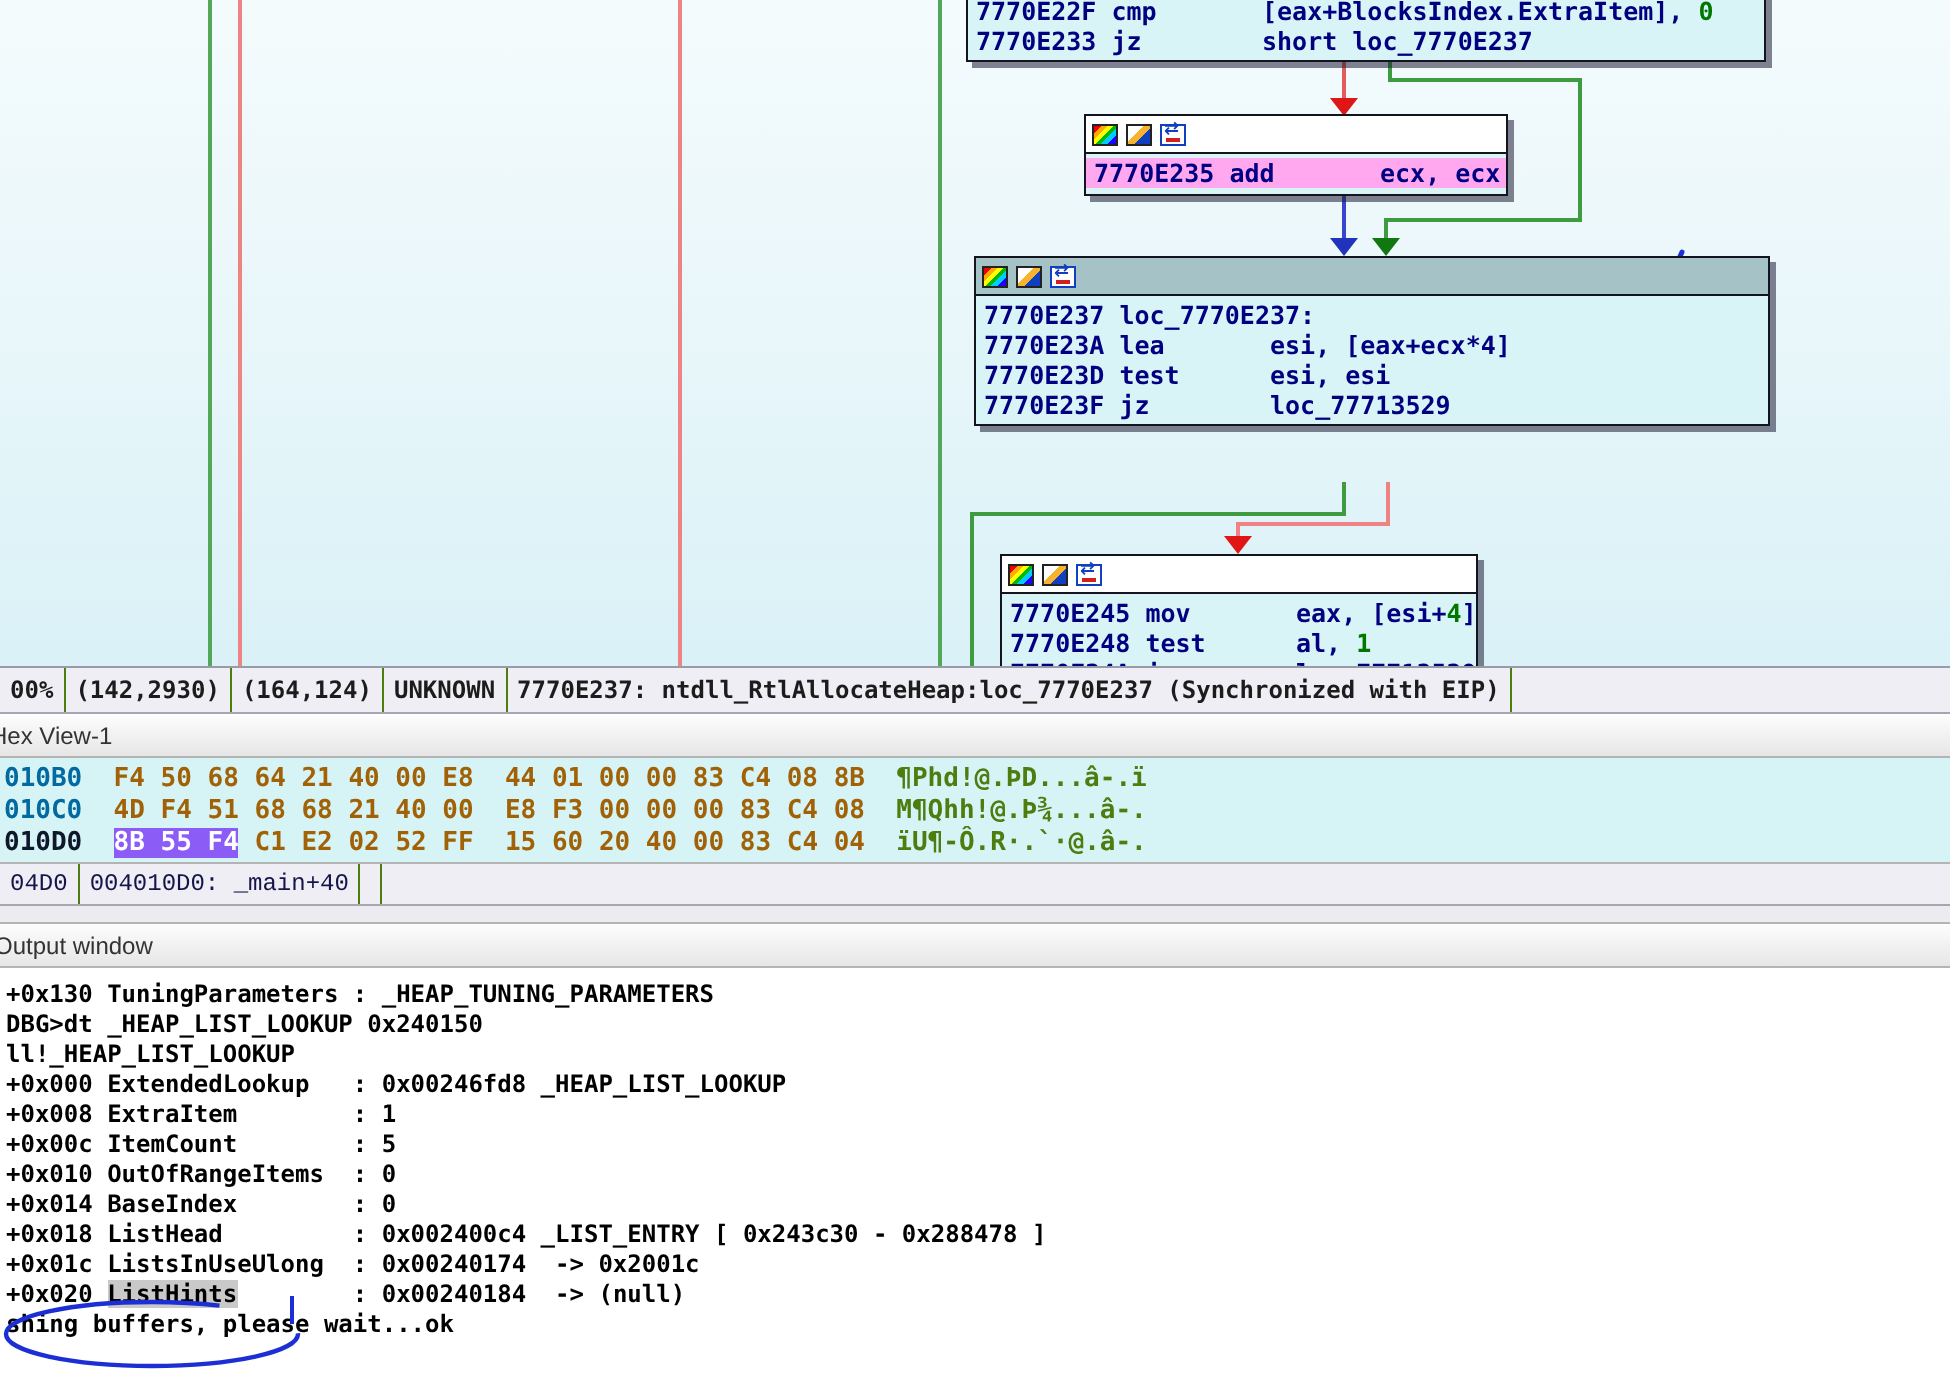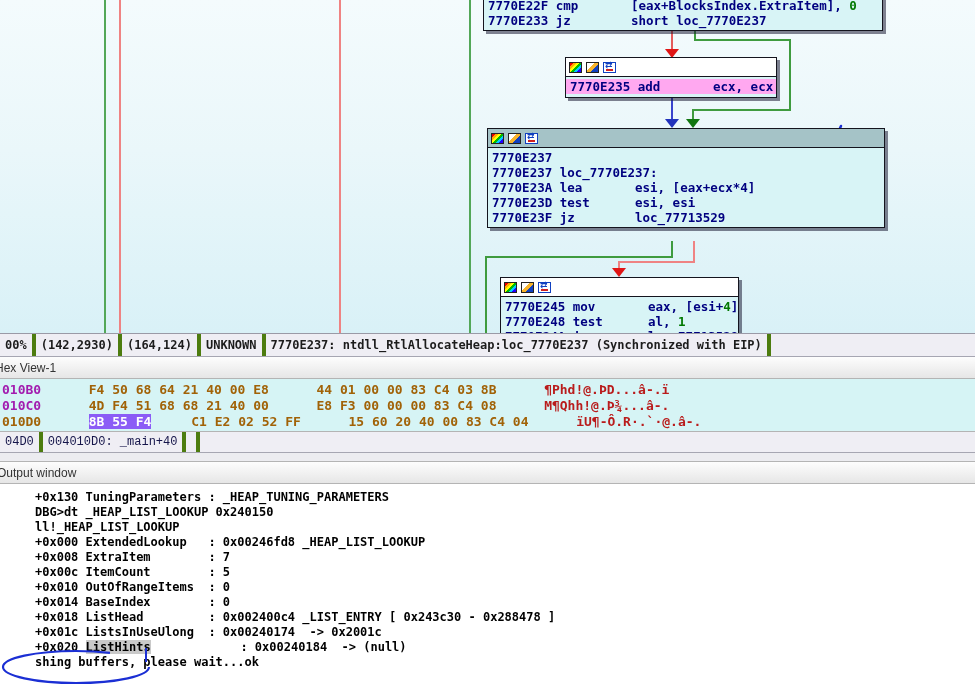--- a/index.html
+++ b/index.html
@@ -25,38 +25,38 @@
   .icon-edit{background:linear-gradient(135deg,#fff 38%,#f7b32b 38% 62%,#1040c0 62%);}
   .icon-xrefs{background:#fff;border-color:#1040c0;}
   .icon-xrefs::before{content:"⇄";position:absolute;left:1px;top:-3px;font:bold 9px "DejaVu Sans",sans-serif;color:#1040c0;}
   .icon-xrefs::after{content:"";position:absolute;left:2px;bottom:1px;width:7px;height:2px;background:#d02020;}
 
   
   .statusbar{background:#efeef4;display:flex;align-items:stretch;border-bottom:1px solid #a6a6b2;
              font:bold 12px "DejaVu Sans Mono",monospace;color:#1c1c1c;}
   .statusbar.main{height:22px;}
   .statusbar.hexst{height:20px;font-weight:normal;color:#15154a;font-family:Liberation Mono, monospace;}
-  .cell{border-right:4px solid #4d7c0f;display:flex;align-items:center;padding:0 5px;white-space:pre;overflow:hidden;flex:none;}
+  .cell{border-right:1px solid #4d7c0f;display:flex;align-items:center;padding:0 5px;white-space:pre;overflow:hidden;flex:none;}
   .cell.fill{flex:1;border-right:none;}
 
   
   .caption{height:21px;background:linear-gradient(#fdfdfd,#e6e6e6);border-bottom:1px solid #b4b4b4;
            font:12px "Liberation Sans",sans-serif;color:#333;display:flex;align-items:center;padding:0 2px;overflow:hidden;}
   .clip-hex{margin-left:-7px;white-space:pre;}
   .clip-out{margin-left:-5px;white-space:pre;}
 
   
   .hexview{height:49px;background:#d6f4f5;padding:3px 0 0 2px;border-bottom:1px solid #b4b4b4;overflow:hidden;}
   .hex-line{height:16px;line-height:16px;font:bold 13px "DejaVu Sans Mono",monospace;white-space:pre;}
-  .sg.addr{color:#a21caf;}
-  .sg.addr-cur{color:#a16207;text-align:right;}
+  .sg.addr{color:#0369a1;}
+  .sg.addr-cur{color:#0f172a;text-align:right;}
   .sg.hex{color:#a16207;}
   .sg.sel{background:#8b5cf6;color:#ffffff;}
-  .sg.ascii{color:#b91c1c;}
-  .sg.plain{color:inherit;margin-left:32px;}
+  .sg.ascii{color:#4d7c0f;}
+  .sg.plain{color:inherit;}
 
   
   .gap{height:8px;background:#ececf0;border-bottom:1px solid #b4b4b4;}
   .output{position:relative;height:203px;background:#fff;color:#000;padding:6px 0 0 3px;overflow:hidden;}
   .out-line{height:15px;line-height:15px;font:bold 12px "DejaVu Sans Mono",monospace;white-space:pre;}
   .sg.hl-gray{background:#c9c9c9;}
   svg.note{position:absolute;left:0;top:0;pointer-events:none;}
 </style>
 </head>
 <body>
@@ -86,38 +86,37 @@
 
       <path d="M841 126 C836 138, 829 146, 832 155 C834 164, 827 166, 826 175" stroke="#1b2fd4" stroke-width="2.5" fill="none" stroke-linecap="round"></path>
     </svg>
     <div id="blocks">
         <div class="block " style="left: 483px; top: -5px; width: 398px;">
           <div class="bbody">
             <div class="code-line"><span class="sg code">7770E22F cmp       [eax+BlocksIndex.ExtraItem], </span><span class="sg num">0</span></div>
             <div class="code-line"><span class="sg code">7770E233 jz        short loc_7770E237</span></div>
           </div>
         </div>
-        <div class="block pink" style="left: 565px; top: 57px; width: 210px;">
+        <div class="block pink" style="left: 542px; top: 57px; width: 210px;">
           <div class="bhdr ">
             <div class="icon icon-palette"></div>
             <div class="icon icon-edit"></div>
             <div class="icon icon-xrefs"></div>
           </div>
           <div class="bbody">
             <div class="code-line"><span class="sg code">7770E235 add       ecx, ecx</span></div>
           </div>
         </div>
         <div class="block " style="left: 487px; top: 128px; width: 396px;">
           <div class="bhdr teal">
             <div class="icon icon-palette"></div>
             <div class="icon icon-edit"></div>
             <div class="icon icon-xrefs"></div>
           </div>
           <div class="bbody">
-            <div class="code-line"><span class="sg code">7770E237</span></div>
             <div class="code-line"><span class="sg code">7770E237 loc_7770E237:</span></div>
             <div class="code-line"><span class="sg code">7770E23A lea       esi, [eax+ecx*4]</span></div>
             <div class="code-line"><span class="sg code">7770E23D test      esi, esi</span></div>
             <div class="code-line"><span class="sg code">7770E23F jz        loc_77713529</span></div>
           </div>
         </div>
         <div class="block " style="left: 500px; top: 277px; width: 237px;">
           <div class="bhdr ">
             <div class="icon icon-palette"></div>
             <div class="icon icon-edit"></div>
@@ -138,21 +137,21 @@
       <div class="cell">(164,124)</div>
       <div class="cell">UNKNOWN</div>
       <div class="cell">7770E237: ntdll_RtlAllocateHeap:loc_7770E237 (Synchronized with EIP)</div>
       <div class="cell fill"></div>
     </div>
 
   <div class="caption">
     <span class="clip-hex">Hex View-1</span>
   </div>
   <div class="hexview" id="hexrows">
-      <div class="hex-line"><span class="sg addr">010B0</span><span class="sg plain">  </span><span class="sg hex">F4 50 68 64 21 40 00 E8</span><span class="sg plain">  </span><span class="sg hex">44 01 00 00 83 C4 03 8B</span><span class="sg plain">  </span><span class="sg ascii">¶Phd!@.ÞD...â-.ï</span></div>
+      <div class="hex-line"><span class="sg addr">010B0</span><span class="sg plain">  </span><span class="sg hex">F4 50 68 64 21 40 00 E8</span><span class="sg plain">  </span><span class="sg hex">44 01 00 00 83 C4 08 8B</span><span class="sg plain">  </span><span class="sg ascii">¶Phd!@.ÞD...â-.ï</span></div>
       <div class="hex-line"><span class="sg addr">010C0</span><span class="sg plain">  </span><span class="sg hex">4D F4 51 68 68 21 40 00</span><span class="sg plain">  </span><span class="sg hex">E8 F3 00 00 00 83 C4 08</span><span class="sg plain">  </span><span class="sg ascii">M¶Qhh!@.Þ¾...â-.</span></div>
       <div class="hex-line"><span class="sg addr-cur">010D0</span><span class="sg plain">  </span><span class="sg sel">8B 55 F4</span><span class="sg plain"> </span><span class="sg hex">C1 E2 02 52 FF</span><span class="sg plain">  </span><span class="sg hex">15 60 20 40 00 83 C4 04</span><span class="sg plain">  </span><span class="sg ascii">ïU¶-Ô.R·.`·@.â-.</span></div>
     </div>
   <div class="statusbar hexst" id="hex-status">
       <div class="cell">04D0</div>
       <div class="cell">004010D0: _main+40</div>
       <div class="cell"></div>
       <div class="cell fill"></div>
     </div>
 
@@ -163,21 +162,21 @@
   </div>
   <div class="output" id="output">
     <svg class="note" width="975" height="203" viewBox="0 0 975 203">
       <ellipse cx="76" cy="183" rx="73" ry="16" fill="none" stroke="#1b2fd4" stroke-width="2.2" pathLength="100" stroke-dasharray="86 14"></ellipse>
       <path d="M146 164 V178" stroke="#1b2fd4" stroke-width="2" fill="none"></path>
     </svg>
   <div class="out-line"><span class="sg plain">+0x130 TuningParameters : _HEAP_TUNING_PARAMETERS</span></div>
       <div class="out-line"><span class="sg plain">DBG&gt;dt _HEAP_LIST_LOOKUP 0x240150</span></div>
       <div class="out-line"><span class="sg plain">ll!_HEAP_LIST_LOOKUP</span></div>
       <div class="out-line"><span class="sg plain">+0x000 ExtendedLookup   : 0x00246fd8 _HEAP_LIST_LOOKUP</span></div>
-      <div class="out-line"><span class="sg plain">+0x008 ExtraItem        : 7</span></div>
+      <div class="out-line"><span class="sg plain">+0x008 ExtraItem        : 1</span></div>
       <div class="out-line"><span class="sg plain">+0x00c ItemCount        : 5</span></div>
       <div class="out-line"><span class="sg plain">+0x010 OutOfRangeItems  : 0</span></div>
       <div class="out-line"><span class="sg plain">+0x014 BaseIndex        : 0</span></div>
       <div class="out-line"><span class="sg plain">+0x018 ListHead         : 0x002400c4 _LIST_ENTRY [ 0x243c30 - 0x288478 ]</span></div>
       <div class="out-line"><span class="sg plain">+0x01c ListsInUseUlong  : 0x00240174  -&gt; 0x2001c</span></div>
       <div class="out-line"><span class="sg plain">+0x020 </span><span class="sg hl-gray">ListHints</span><span class="sg plain">        : 0x00240184  -&gt; (null)</span></div>
       <div class="out-line"><span class="sg plain">shing buffers, please wait...ok</span></div>
     </div>
 
 </div>

